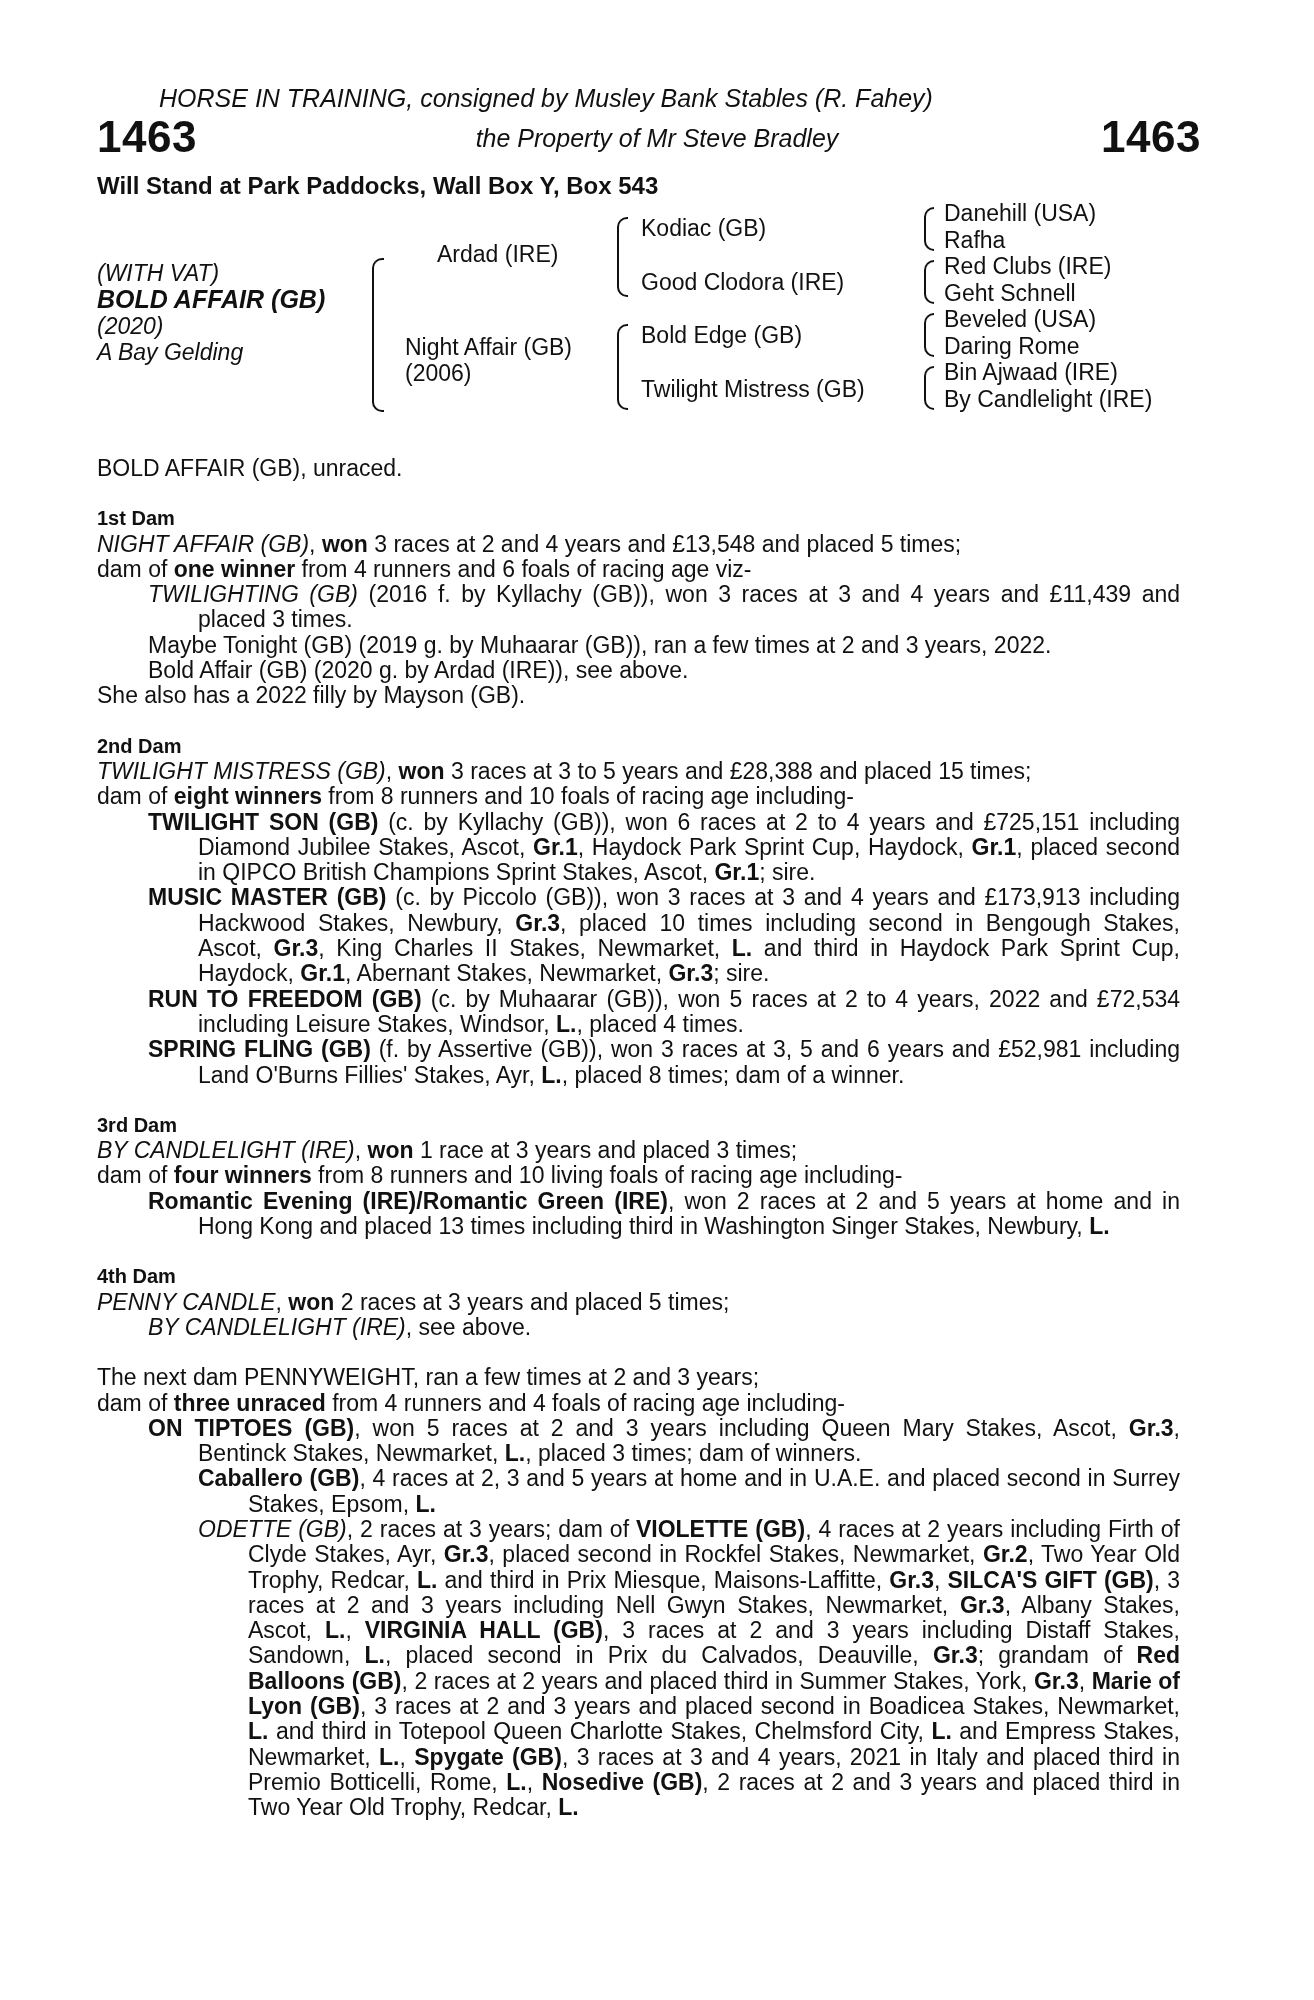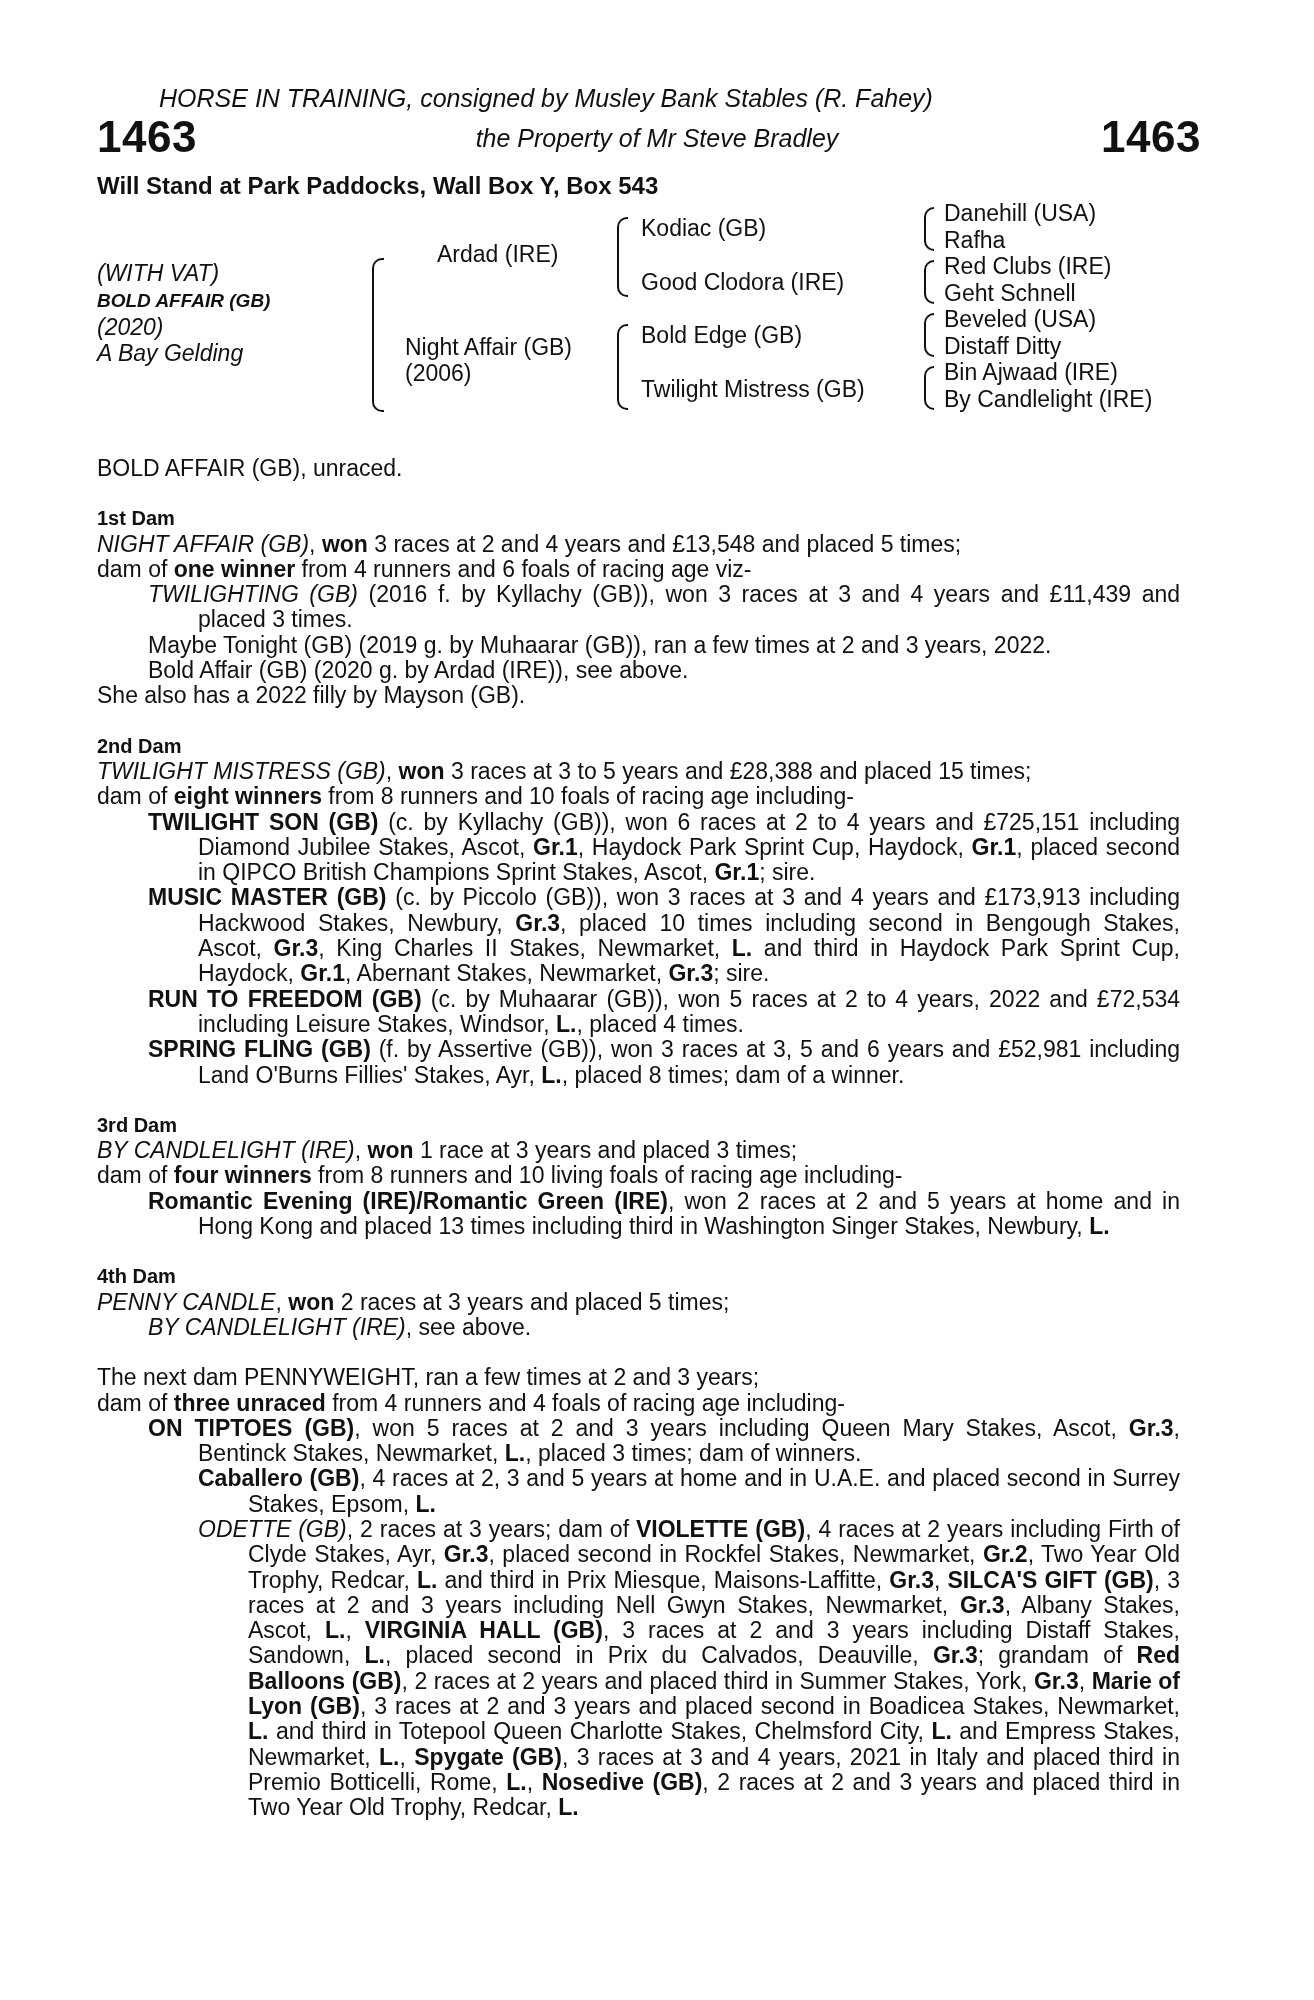--- a/index.html
+++ b/index.html
@@ -4,21 +4,21 @@
 <style>
   html,body{margin:0;padding:0;background:#fff;}
   body{width:1314px;height:2000px;position:relative;overflow:hidden;color:#111;
        font-family:"Liberation Sans",sans-serif;}
   .hdr1{position:absolute;left:0;width:1092px;top:84px;text-align:center;font-style:italic;font-size:25px;}
   .hdr2{position:absolute;left:0;width:1314px;top:124px;text-align:center;font-style:italic;font-size:25px;}
   .lot{position:absolute;top:112px;font-size:44px;font-weight:bold;letter-spacing:0.5px;}
   .lot.l{left:97px;} .lot.r{right:113px;}
   .stand{position:absolute;left:97px;top:172px;font-size:24px;font-weight:bold;}
   .ped{position:absolute;font-size:23px;line-height:26px;white-space:nowrap;}
-  .ped b{font-weight:bold;font-size:19px;}
+  .ped b{font-weight:bold;font-size:25px;}
   .brace{position:absolute;border:2px solid #111;border-right:none;border-radius:10px 0 0 10px;}
   .body{position:absolute;left:97px;top:456px;width:1083px;font-size:23px;line-height:25.3px;}
   .body p{margin:0;}
   .gap{height:25px;}
   .sec{font-weight:bold;font-size:20px;}
   .hang1{padding-left:101px;text-indent:-50px;text-align:justify;}
   .hang3{padding-left:151px;text-indent:-50px;text-align:justify;}
   .b{font-weight:bold;}
   .it{font-style:italic;}
 </style>
@@ -53,21 +53,21 @@
 
   <div class="brace" style="left:924px;top:207px;width:8px;height:40px;"></div>
   <div class="brace" style="left:924px;top:260px;width:8px;height:40px;"></div>
   <div class="brace" style="left:924px;top:313px;width:8px;height:40px;"></div>
   <div class="brace" style="left:924px;top:366px;width:8px;height:40px;"></div>
   <div class="ped" style="left:944px;top:200px;">Danehill (USA)</div>
   <div class="ped" style="left:944px;top:227px;">Rafha</div>
   <div class="ped" style="left:944px;top:253px;">Red Clubs (IRE)</div>
   <div class="ped" style="left:944px;top:280px;">Geht Schnell</div>
   <div class="ped" style="left:944px;top:306px;">Beveled (USA)</div>
-  <div class="ped" style="left:944px;top:333px;">Distaff Ditty</div>
+  <div class="ped" style="left:944px;top:333px;">Daring Rome</div>
   <div class="ped" style="left:944px;top:359px;">Bin Ajwaad (IRE)</div>
   <div class="ped" style="left:944px;top:386px;">By Candlelight (IRE)</div>
 </div>
 
 <div class="body">
   <p>BOLD AFFAIR (GB), unraced.</p>
   <div class="gap"></div>
 
   <div>
     <p class="sec">1st Dam</p>

